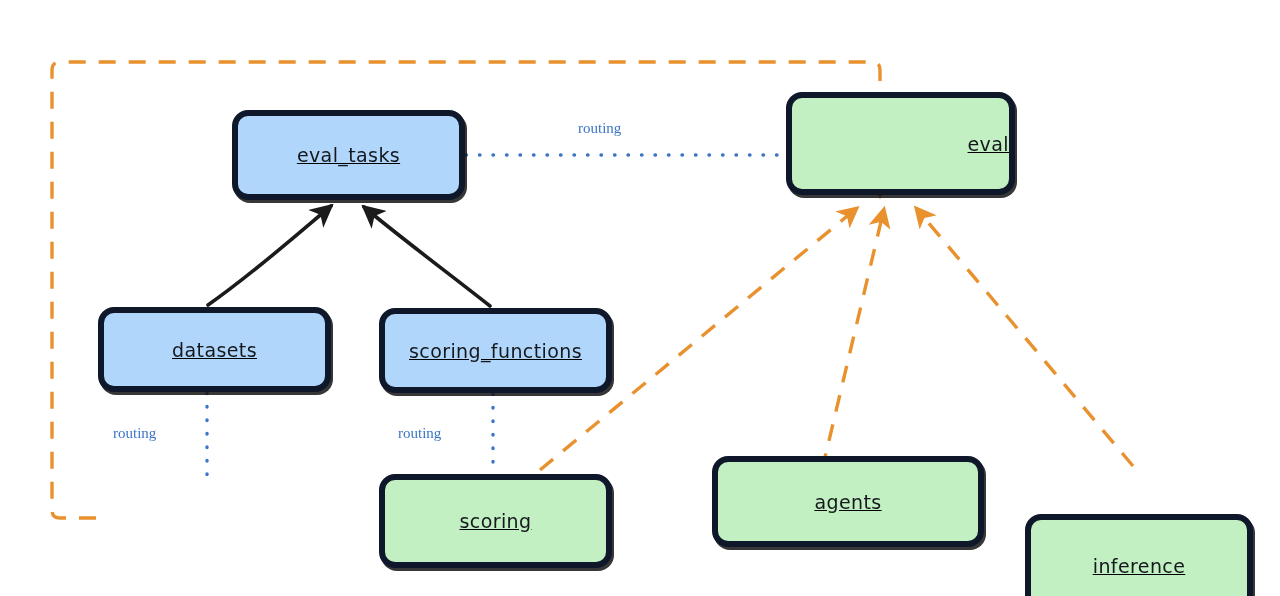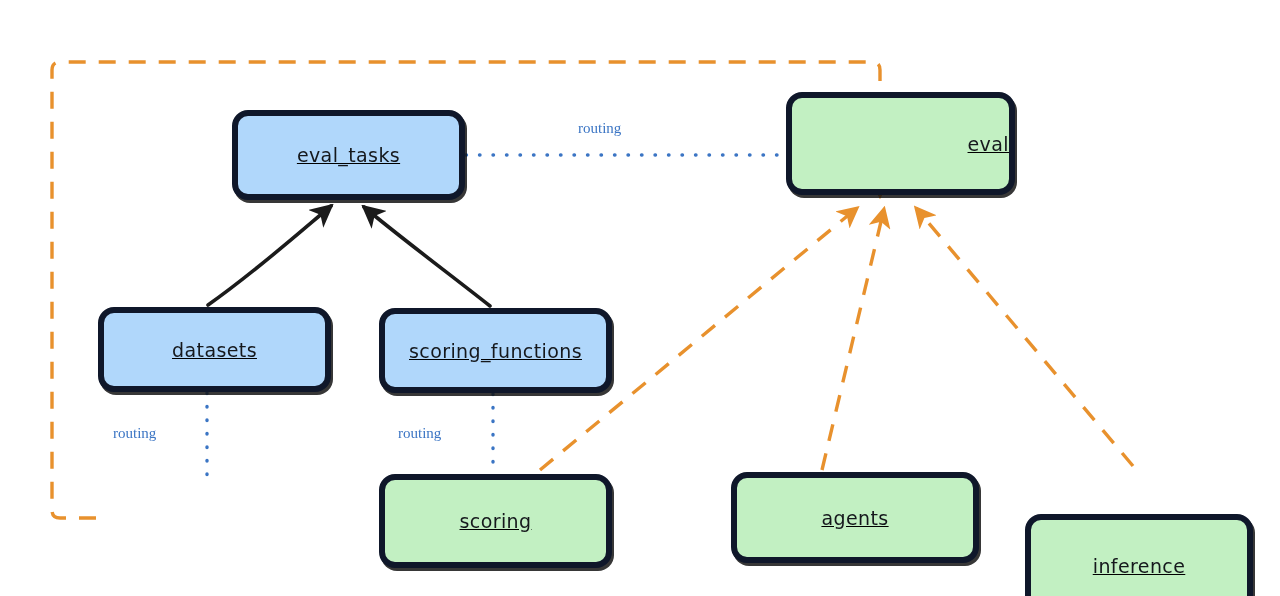--- a/index.html
+++ b/index.html
@@ -103,21 +103,21 @@
 
   <div class="node blue" style="left:379px; top:308px; width:233px; height:85px;">
     <span class="node-label">scoring_functions</span>
   </div>
 
 
   <div class="node green" style="left:379px; top:474px; width:233px; height:94px;">
     <span class="node-label">scoring</span>
   </div>
 
-  <div class="node green" style="left:712px; top:472px; width:248px; height:91px;margin-left:19px;">
+  <div class="node green" style="left:712px; top:456px; width:272px; height:91px;">
     <span class="node-label">agents</span>
   </div>
 
   <div class="node green" style="left:1025px; top:468px; width:228px; height:104px;margin-top:46px;">
     <span class="node-label">inference</span>
   </div>
 
   <div class="edge-label" style="left:578px; top:120px;">routing</div>
 
   <div class="edge-label" style="left:113px; top:425px;">routing</div>

